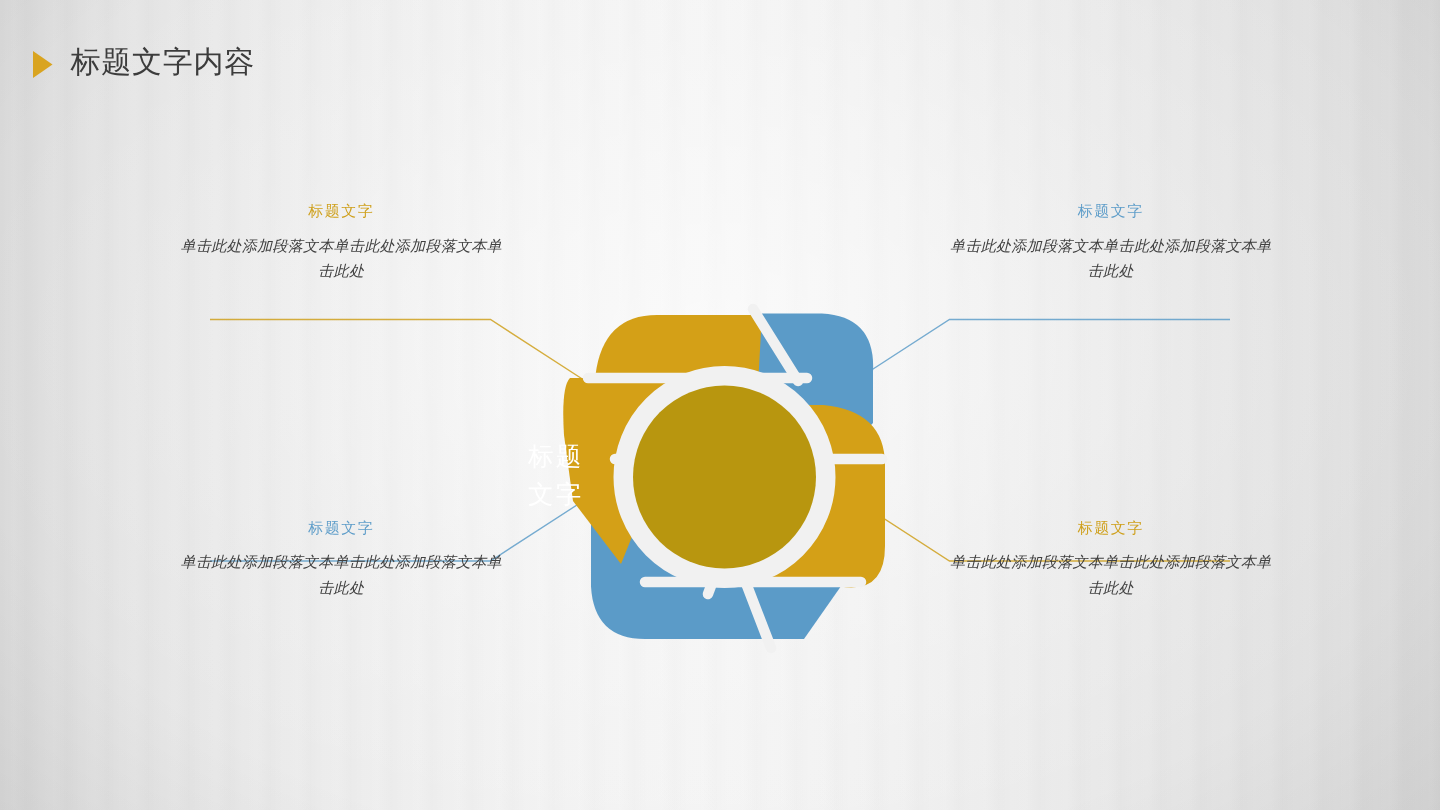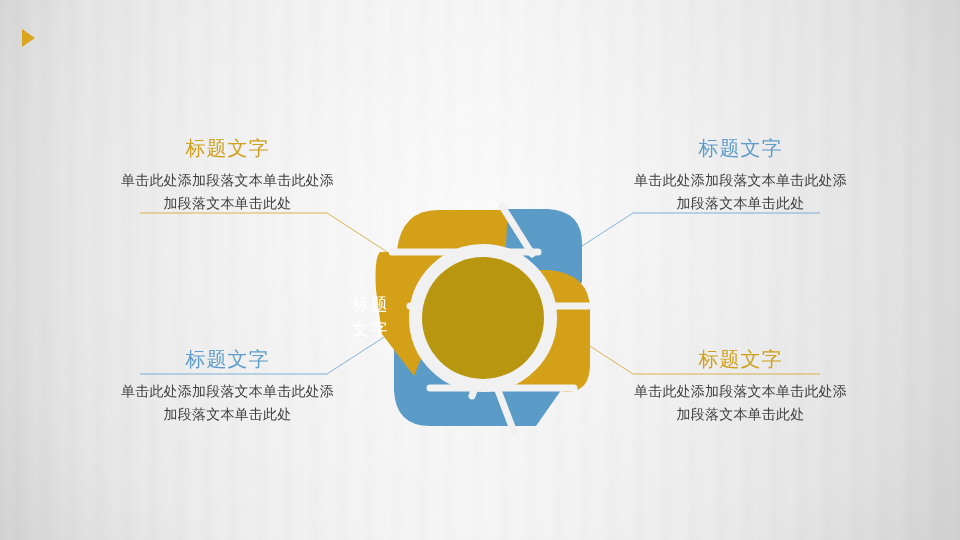--- a/index.html
+++ b/index.html
@@ -90,30 +90,31 @@
     pointer-events: none;
   }
 
   
   .block {
     position: absolute;
     width: 215px;
     text-align: center;
   }
   .block-heading {
-    font-size: 20px;
+    font-size: 10px;
     letter-spacing: 1px;
     margin-bottom: 9px;
     line-height: 1.2;
   }
   .block-body {
-    font-size: 14px;
+    font-size: 10px;
     color: #404040;
     line-height: 1.65;
     letter-spacing: 0.2px;
+    font-style: italic;
   }
   .heading-gold { color: #cfa01c; }
   .heading-blue { color: #5e9dc9; }
 
   #block-tl { left: 120px;  top: 136px; }
   #block-tr { left: 633px;  top: 136px; }
   #block-bl { left: 120px;  top: 347px; }
   #block-br { left: 633px;  top: 347px; }
 
   
@@ -146,20 +147,21 @@
 </head>
 <body>
 
 <div id="slide">
 
   <div id="bg-texture"></div>
   <div id="bg-vignette"></div>
 
   <div id="header">
     <div id="title-marker"></div>
+    <div id="title-main">标题文字内容</div>
   </div>
 
   <svg id="connectors" viewBox="0 0 960 540" xmlns="http://www.w3.org/2000/svg">
 
     <path d="M 140 213 L 327 213 L 398 259" fill="none" stroke="#cfa01c" stroke-width="0.9" opacity="0.85"></path>
 
     <path d="M 820 213 L 633 213 L 562 259" fill="none" stroke="#5e9dc9" stroke-width="0.9" opacity="0.85"></path>
 
     <path d="M 140 374 L 327 374 L 398 328" fill="none" stroke="#5e9dc9" stroke-width="0.9" opacity="0.85"></path>
 

